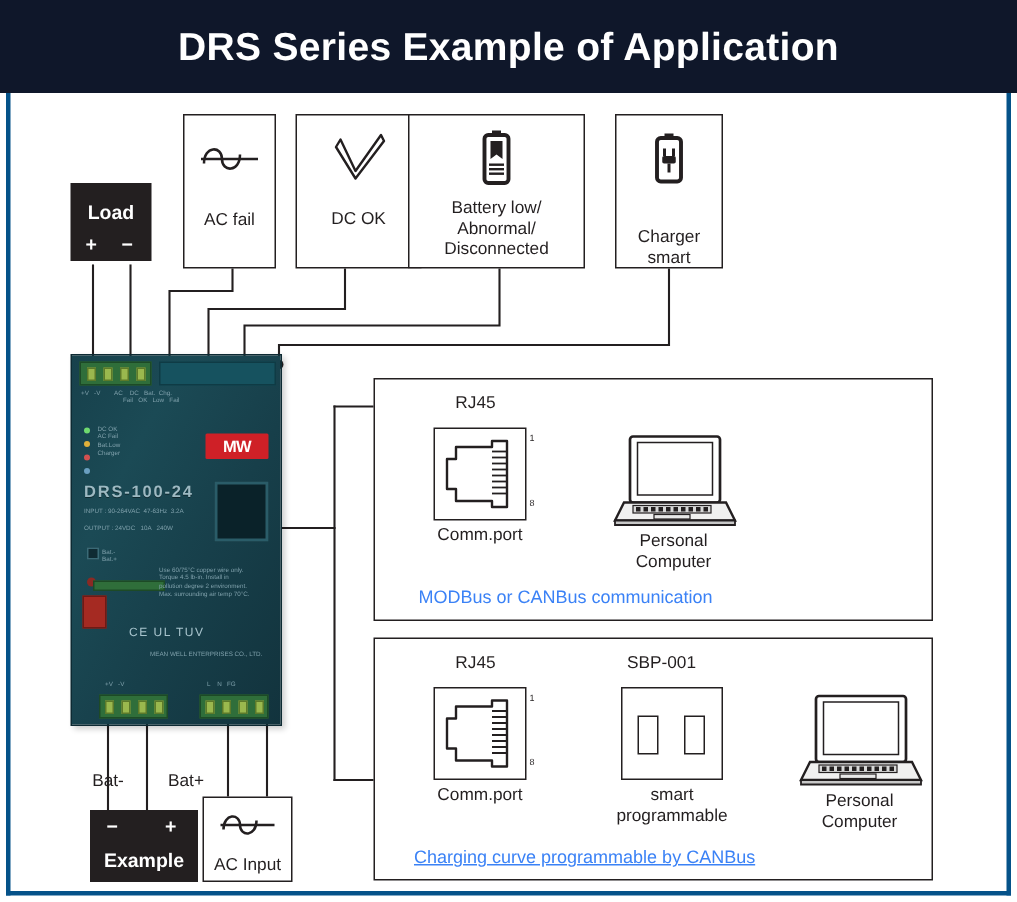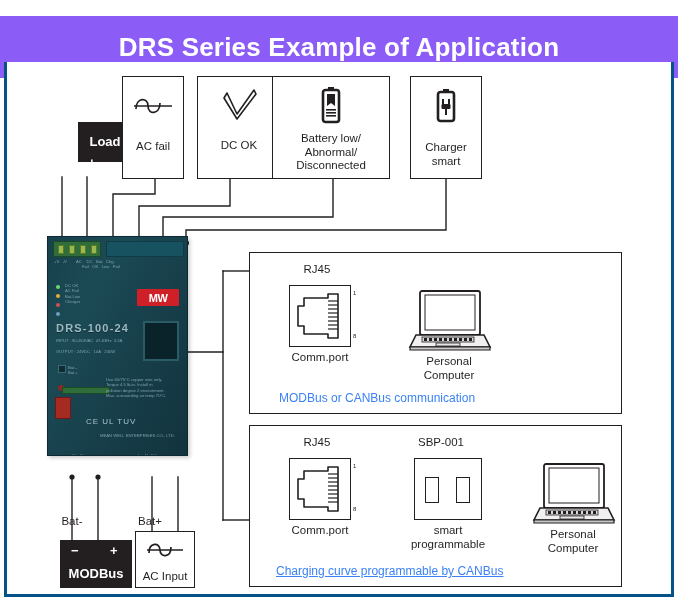--- a/index.html
+++ b/index.html
@@ -9,22 +9,22 @@
     -webkit-font-smoothing:antialiased;
   }
   #page{
     position:relative;
     width:678px;height:601px;
     background:#ffffff;
     overflow:hidden;
   }
   
   #header{
-    position:absolute;left:0;top:16px;width:678px;height:62px;
-    background:#8b5cf6;
+    position:absolute;left:0;top:0;width:678px;height:62px;
+    background:#0f172a;
   }
   #header-title{
     position:absolute;left:0;top:0;width:678px;height:62px;
     display:flex;align-items:center;justify-content:center;
     color:#ffffff;font-size:26px;font-weight:bold;
     letter-spacing:0.2px;
     font-family:"Liberation Sans","DejaVu Sans",sans-serif;
   }
   
   #frame{
@@ -77,21 +77,21 @@
   }
   .lbl-free{
     position:absolute;
     font-size:11.5px;color:#231f20;text-align:center;
     line-height:13.5px;white-space:nowrap;
     font-family:"Liberation Sans","DejaVu Sans",sans-serif;
   }
   
   #psu{
     position:absolute;
-    left:47px;top:236px;width:141px;height:220px;
+    left:47px;top:236px;width:141px;height:248px;
     background:linear-gradient(118deg,#17414c 0%,#1b4a55 28%,#173f4a 60%,#12333d 100%);
     border:1px solid #0d2a33;
     box-sizing:border-box;
     box-shadow:2px 2px 4px rgba(0,0,0,.20);
     overflow:hidden;
   }
   .psu-term{
     position:absolute;background:#2f6e3a;
     border:1px solid #1d4a26;box-sizing:border-box;
   }
@@ -202,21 +202,21 @@
     <g fill="none" stroke="#231f20" stroke-width="1.1">
       <path d="M350,490 C372,482 390,502 414,494"></path>
       <path d="M350,497 C372,489 390,509 414,501"></path>
     </g>
     <g fill="none" stroke="#231f20" stroke-width="1.1">
       <path d="M481,490 C503,482 521,502 546,494"></path>
       <path d="M481,497 C503,489 521,509 546,501"></path>
     </g>
   </svg>
 
-  <div class="blackbox" style="left:47px;top:122px;width:54px;height:40px;margin-left:31px;">
+  <div class="blackbox" style="left:47px;top:122px;width:54px;height:52px;">
     <div class="lbl" style="top:12px;">Load</div>
     <div class="pm" style="left:10px;top:33px;">+</div>
     <div class="pm" style="left:34px;top:33px;">−</div>
   </div>
 
   <div class="ibox" style="left:122px;top:76px;width:62px;height:103px;">
     <div style="margin-top:14px;">
       <svg width="42" height="30" viewBox="0 0 42 30">
         <path d="M4,18 C4,6 16,6 16,15 C16,24 28,24 28,12" fill="none" stroke="#231f20" stroke-width="1.7"></path>
         <line x1="2" y1="15" x2="40" y2="15" stroke="#231f20" stroke-width="1.7"></line>
@@ -253,21 +253,21 @@
   <div class="ibox" style="left:410px;top:76px;width:72px;height:103px;">
     <div style="margin-top:11px;">
       <svg width="24" height="36" viewBox="0 0 24 36">
         <rect x="9" y="1" width="6" height="3" fill="#231f20"></rect>
         <rect x="4" y="4" width="16" height="29" rx="2.5" fill="none" stroke="#231f20" stroke-width="2.6"></rect>
         <path d="M9,11 L9,16 M15,11 L15,16" stroke="#231f20" stroke-width="2"></path>
         <rect x="7.5" y="16" width="9" height="5" rx="1.2" fill="#231f20"></rect>
         <path d="M12,21 L12,27" stroke="#231f20" stroke-width="2"></path>
       </svg>
     </div>
-    <div class="cap" style="margin-top:13px;">Charger</div>
+    <div class="cap" style="margin-top:23px;">Charger</div>
     <div class="cap">smart</div>
   </div>
 
   <div id="psu">
 
     <div class="psu-term" style="left:5px;top:4px;width:48px;height:16px;">
       <div class="pin" style="left:4px;"></div>
         <div class="pin" style="left:15px;"></div>
       <div class="pin" style="left:26px;"></div>
         <div class="pin" style="left:37px;"></div>
@@ -323,26 +323,26 @@
       <div class="pin" style="left:3px;"></div>
         <div class="pin" style="left:14px;"></div>
       <div class="pin" style="left:25px;"></div>
         <div class="pin" style="left:36px;"></div>
     </div>
     <div class="psu-text" style="left:22px;top:216px;">+V   -V</div>
     <div class="psu-text" style="left:90px;top:216px;">L    N   FG</div>
   </div>
 
   <div class="lbl-free" style="left:48px;top:515px;width:48px;">Bat-</div>
-  <div class="lbl-free" style="left:100px;top:515px;width:48px;padding-left:26px;">Bat+</div>
+  <div class="lbl-free" style="left:100px;top:515px;width:48px;">Bat+</div>
 
   <div class="blackbox" style="left:60px;top:540px;width:72px;height:48px;">
     <div class="pm" style="left:11px;top:3px;">−</div>
     <div class="pm" style="left:50px;top:3px;">+</div>
-    <div class="lbl" style="top:26px;">MODBus</div>
+    <div class="lbl" style="top:26px;">Example</div>
   </div>
 
   <div class="ibox" style="left:135px;top:531px;width:60px;height:57px;">
     <div style="margin-top:5px;">
       <svg width="40" height="26" viewBox="0 0 40 26">
         <path d="M4,16 C4,5 15,5 15,13 C15,21 26,21 26,10" fill="none" stroke="#231f20" stroke-width="1.7"></path>
         <line x1="2" y1="13" x2="38" y2="13" stroke="#231f20" stroke-width="1.7"></line>
       </svg>
     </div>
     <div class="cap" style="margin-top:3px;font-weight:normal;">AC Input</div>

